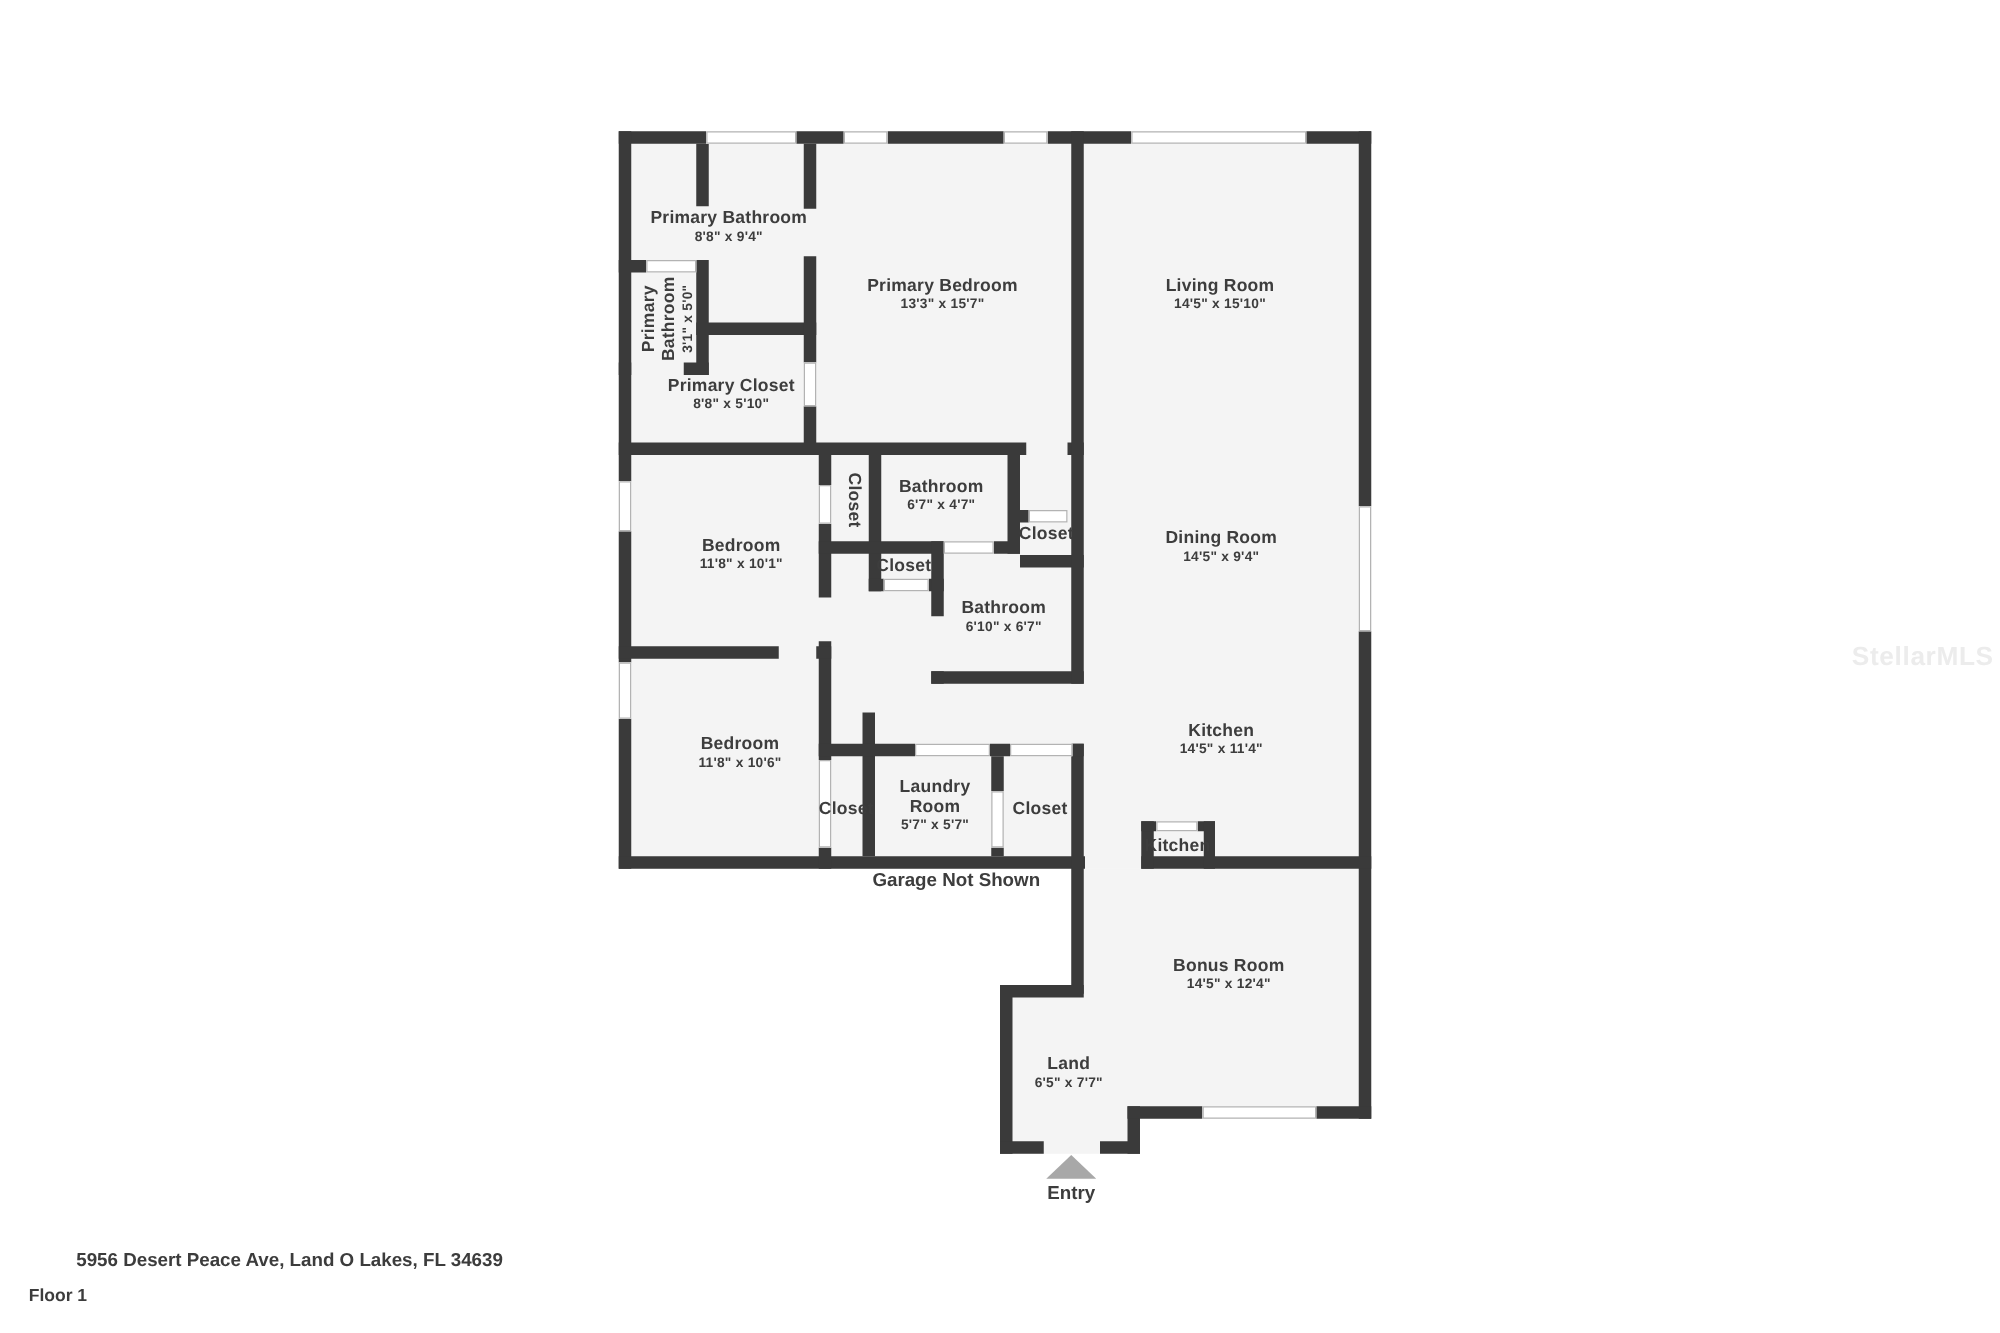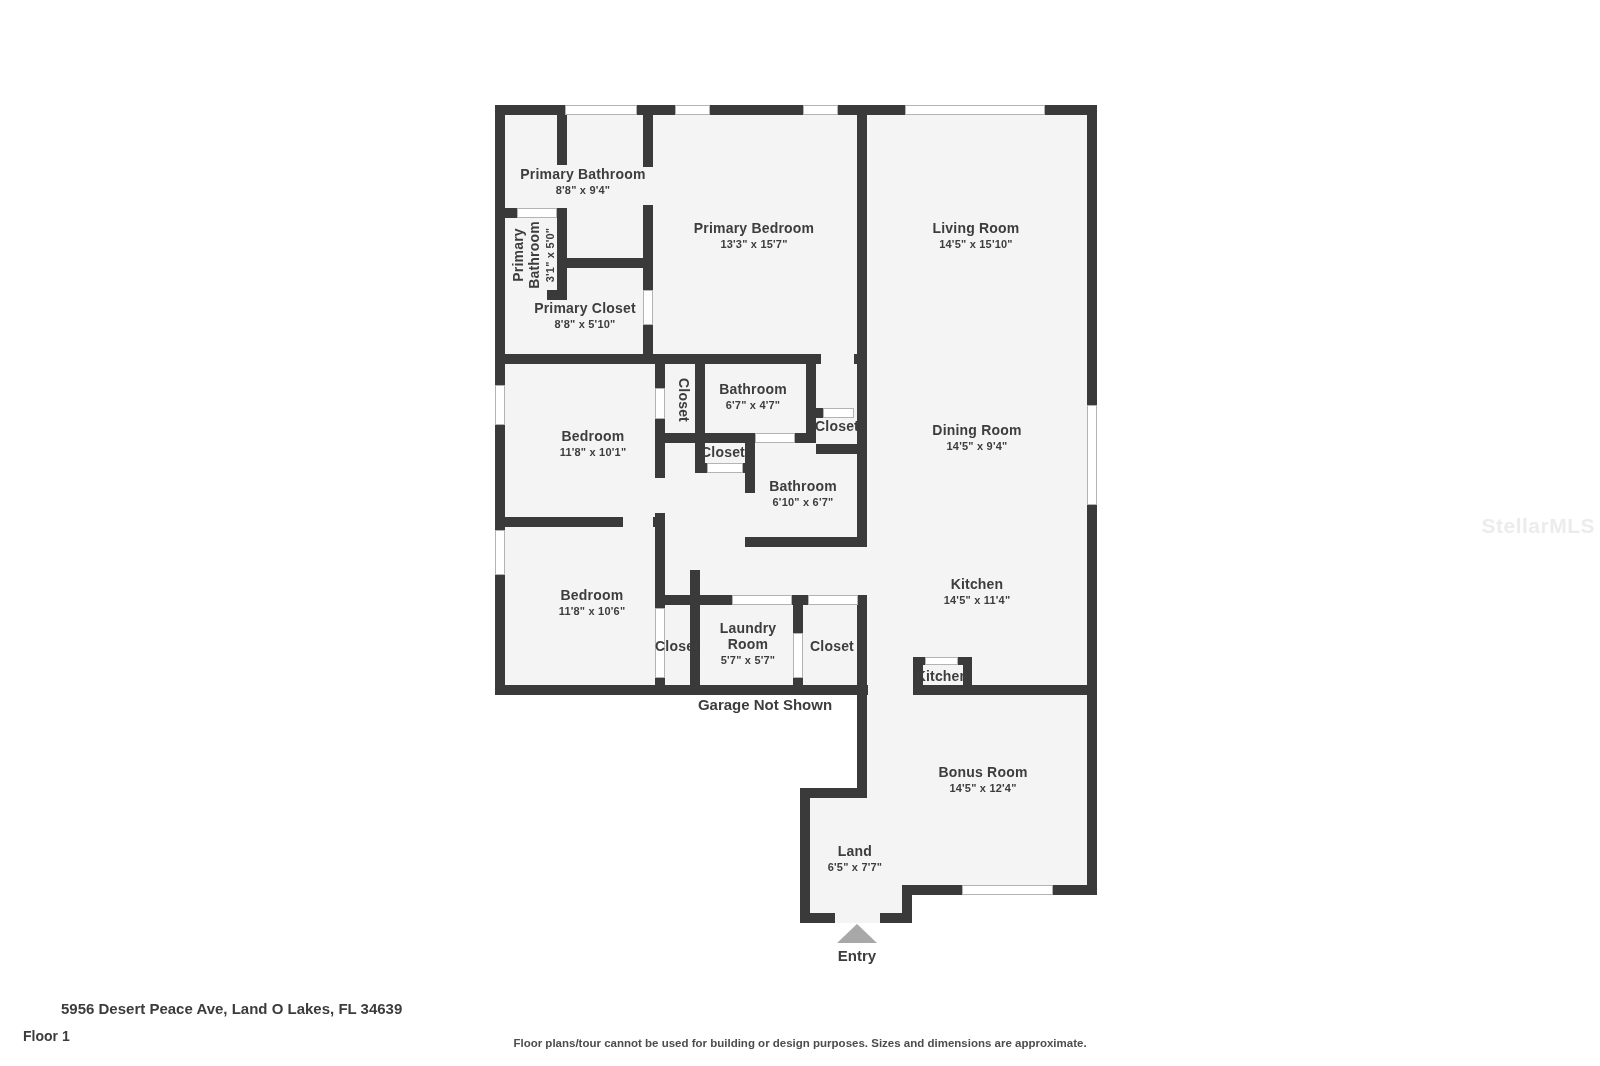--- a/index.html
+++ b/index.html
@@ -195,14 +195,13 @@
     <span class="rdims">6'5" x 7'7"</span>
   </div>
 
   <div class="note" style="left:765px;top:704px;">Garage Not Shown</div>
   <div class="entry-triangle" style="left:837px;top:924px;"></div>
   <div class="note" style="left:857px;top:955px;">Entry</div>
 
   <div class="watermark">StellarMLS</div>
   <div class="footer-address">5956 Desert Peace Ave, Land O Lakes, FL 34639</div>
   <div class="footer-floor">Floor 1</div>
-  <div class="footer-disclaimer">Floor plans/tour cannot be used for building or design purposes. Sizes and dimensions are approximate.</div>
 </div>
 
 </body></html>

